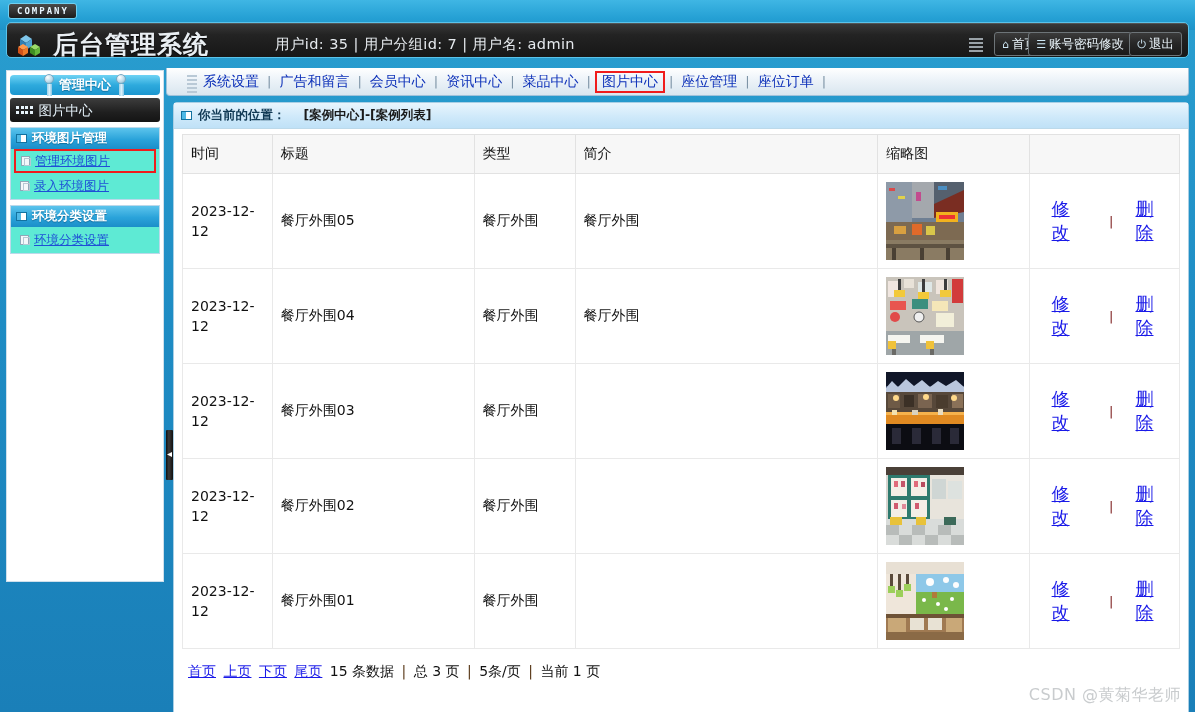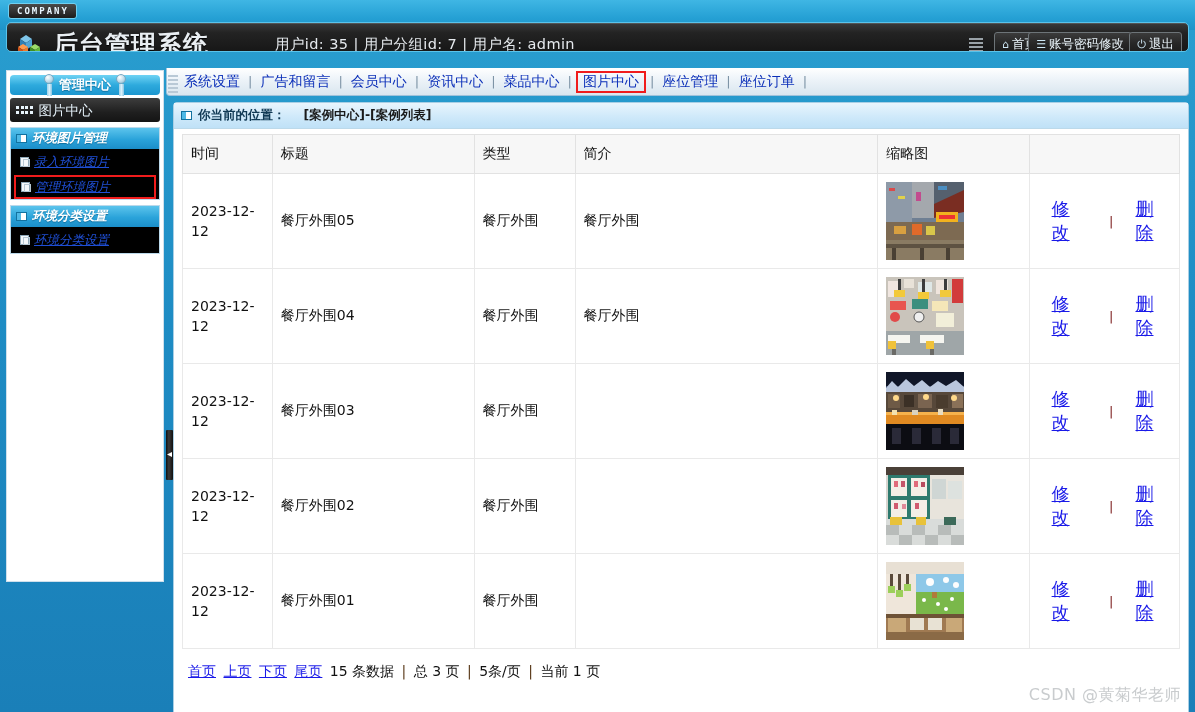--- a/index.html
+++ b/index.html
@@ -28,21 +28,21 @@
     position:absolute; left:8px; top:3px;
     background: linear-gradient(180deg,#4a4a4a,#1c1c1c);
     border:1px solid #6fd0f2; border-radius:3px;
     color:#e8f6ff; font-size:9px; font-weight:bold;
     letter-spacing:2px; padding:2px 7px 2px 8px;
     font-family:"DejaVu Sans Mono","Liberation Mono",monospace;
   }
 
   
   #header {
-    position:absolute; left:6px; top:22px; width:1183px; height:30px;
+    position:absolute; left:6px; top:22px; width:1183px; height:36px;
     background: linear-gradient(180deg,#3a3a3a 0%, #232323 35%, #171717 100%);
     border:1px solid #5ac3ea; border-radius:5px;
     box-shadow: inset 0 1px 0 #555;
     overflow:hidden;
   }
   #logo-cubes { position:absolute; left:10px; top:8px; width:28px; height:26px; }
   #app-title {
     position:absolute; left:46px; top:5px;
     color:#e9eef2; font-size:25px; font-weight:bold;
     letter-spacing:1px; text-shadow:0 1px 1px #000;
@@ -62,21 +62,21 @@
     padding:0 7px; white-space:nowrap; cursor:pointer;
   }
   .hdr-ico { font-size:11px; color:#cfe9f7; }
 
   
   #navbar {
     position:absolute; left:166px; top:68px; width:1023px; height:28px;
     background: linear-gradient(180deg,#ffffff 0%, #eef4f9 40%, #d9e6ef 100%);
     border:1px solid #9fc2da; border-top:none;
     border-radius:0 0 4px 4px;
-    display:flex; align-items:center; padding-left:1px;
+    display:flex; align-items:center; padding-left:20px;
   }
   #nav-grip { width:10px; height:14px; margin-right:2px; }
   #nav-grip i { display:block; height:2px; background:#b9c9d6; margin-bottom:2px; }
   .nav-item {
     color:#0b2fb8; font-size:14px; padding:1px 4px;
     cursor:pointer; white-space:nowrap;
   }
   .nav-item.active {
     border:2px solid #f01c1c; padding:0 5px;
   }
@@ -108,21 +108,21 @@
     margin:3px 3px 0 3px; height:24px;
     background: linear-gradient(180deg,#3d3d3d 0%, #1f1f1f 60%, #141414 100%);
     border-radius:3px;
     color:#e6f2fa; font-size:13.5px; line-height:24px;
     padding-left:6px; display:flex; align-items:center; gap:6px;
   }
   .dot-grid { display:grid; grid-template-columns:repeat(4,3px); gap:1.5px; }
   .dot-grid span { width:3px; height:3px; background:#e8f4fb; display:block; }
   .grp {
     margin:5px 3px 0 3px;
-    border:1px solid #bcd9ea; background:#000000;font-style:italic;
+    border:1px solid #bcd9ea; background:#5eead4;
   }
   .grp-title {
     height:21px;
     background: linear-gradient(180deg,#5cc4ec 0%, #2aa3da 55%, #1b8ec9 100%);
     color:#ffffff; font-size:12.5px; font-weight:bold;
     display:flex; align-items:center; gap:5px; padding-left:5px;
     text-shadow:0 1px 1px #12709e;
   }
   .win-ico {
     width:11px; height:9px; background:#ffffff; position:relative;
@@ -324,27 +324,27 @@
           <span></span>
       </span>
       <span>图片中心</span>
     </div>
 
     <div class="grp">
       <div class="grp-title">
         <span class="win-ico"></span>
         <span>环境图片管理</span>
       </div>
+      <div class="grp-item marked">
+        <span class="pg-ico"></span>
+        <a>管理环境图片</a>
+      </div>
       <div class="grp-item">
         <span class="pg-ico"></span>
         <a>录入环境图片</a>
-      </div>
-      <div class="grp-item marked">
-        <span class="pg-ico"></span>
-        <a>管理环境图片</a>
       </div>
     </div>
 
 
     <div class="grp">
       <div class="grp-title">
         <span class="win-ico"></span>
         <span>环境分类设置</span>
       </div>
       <div class="grp-item">

